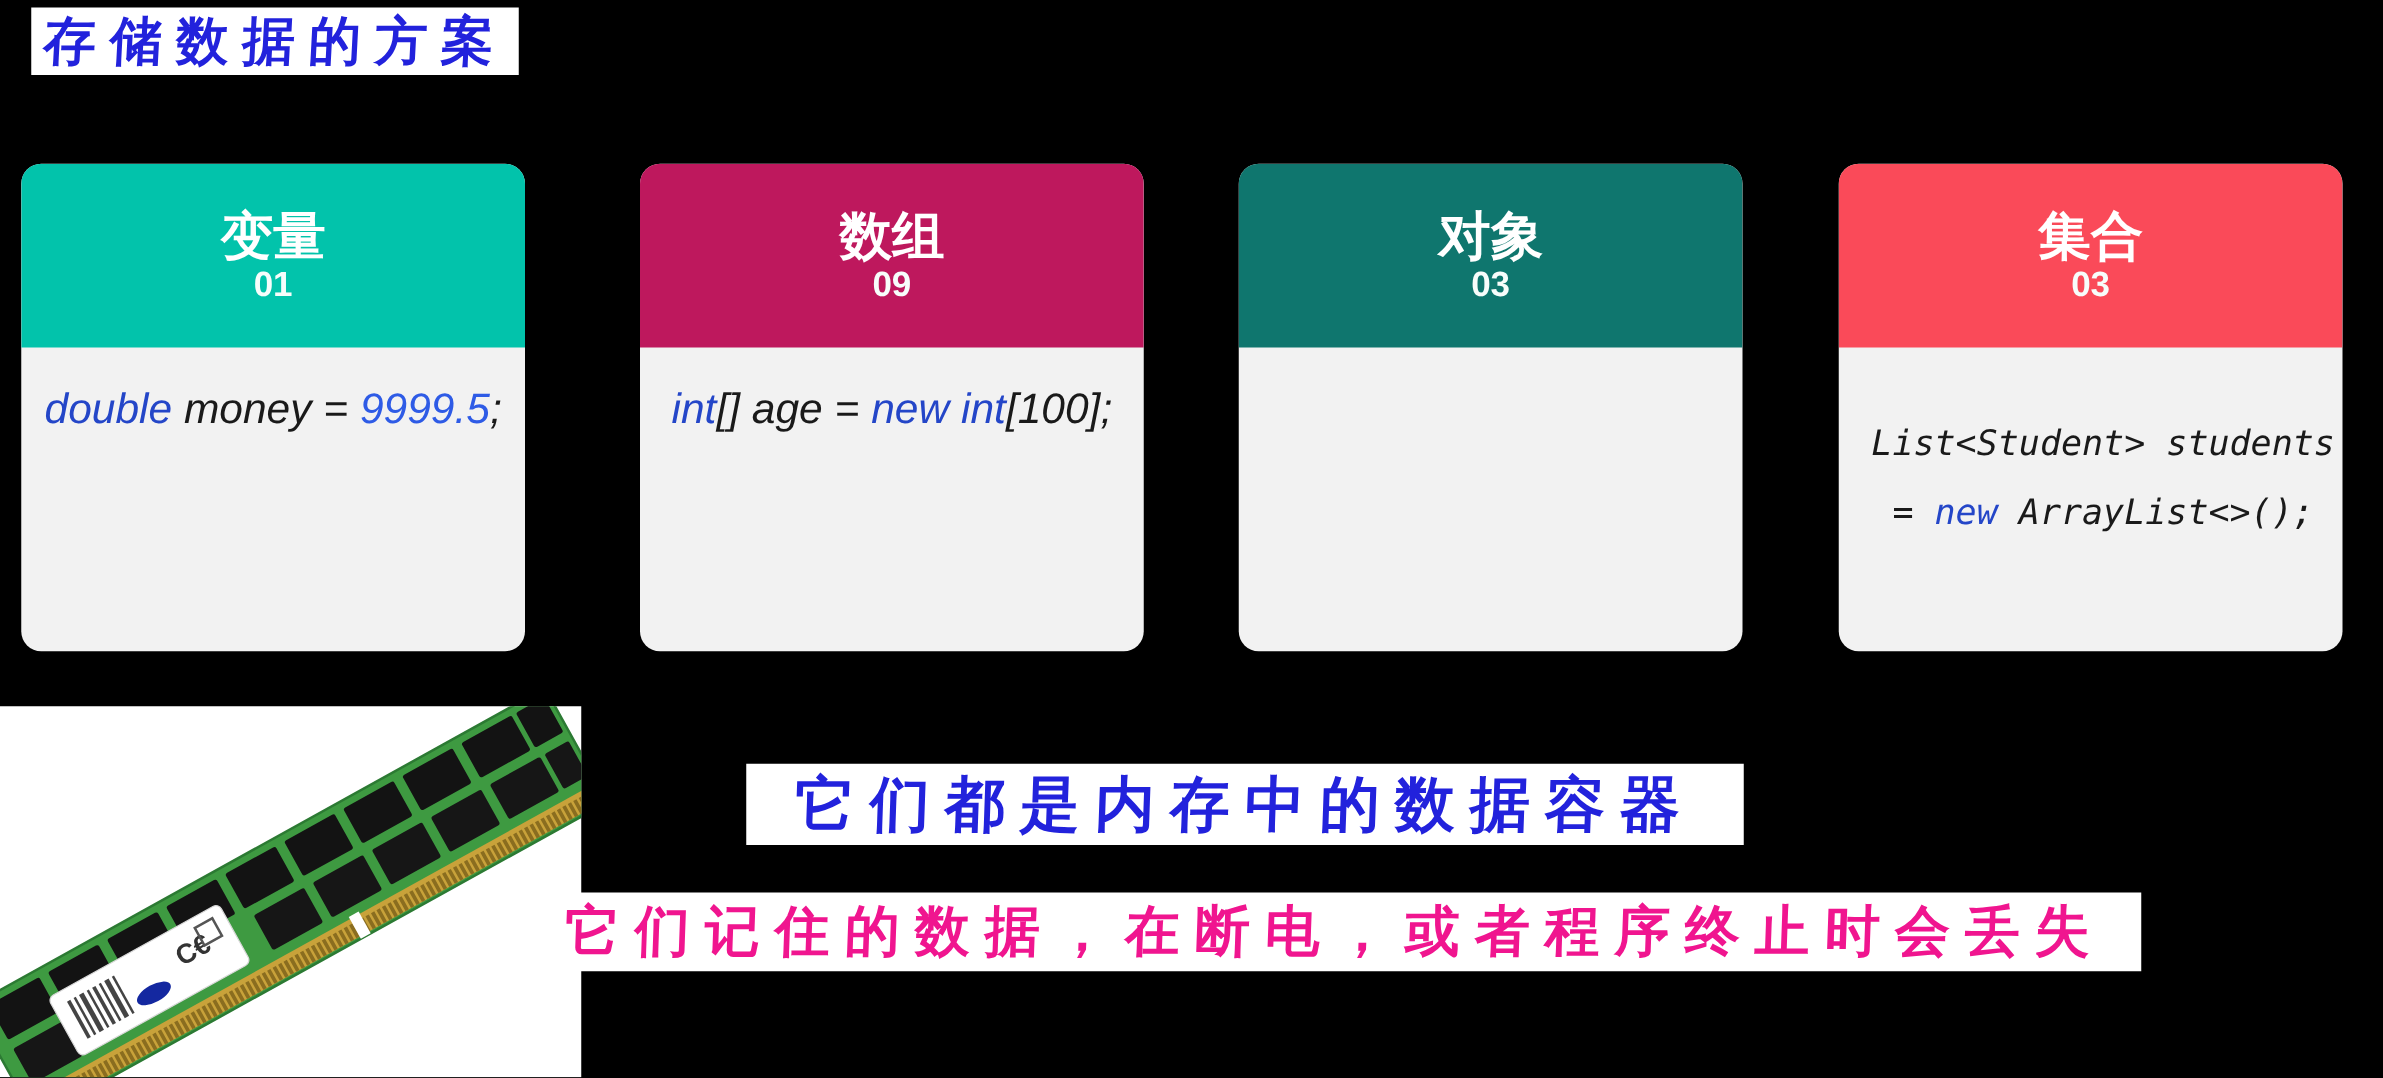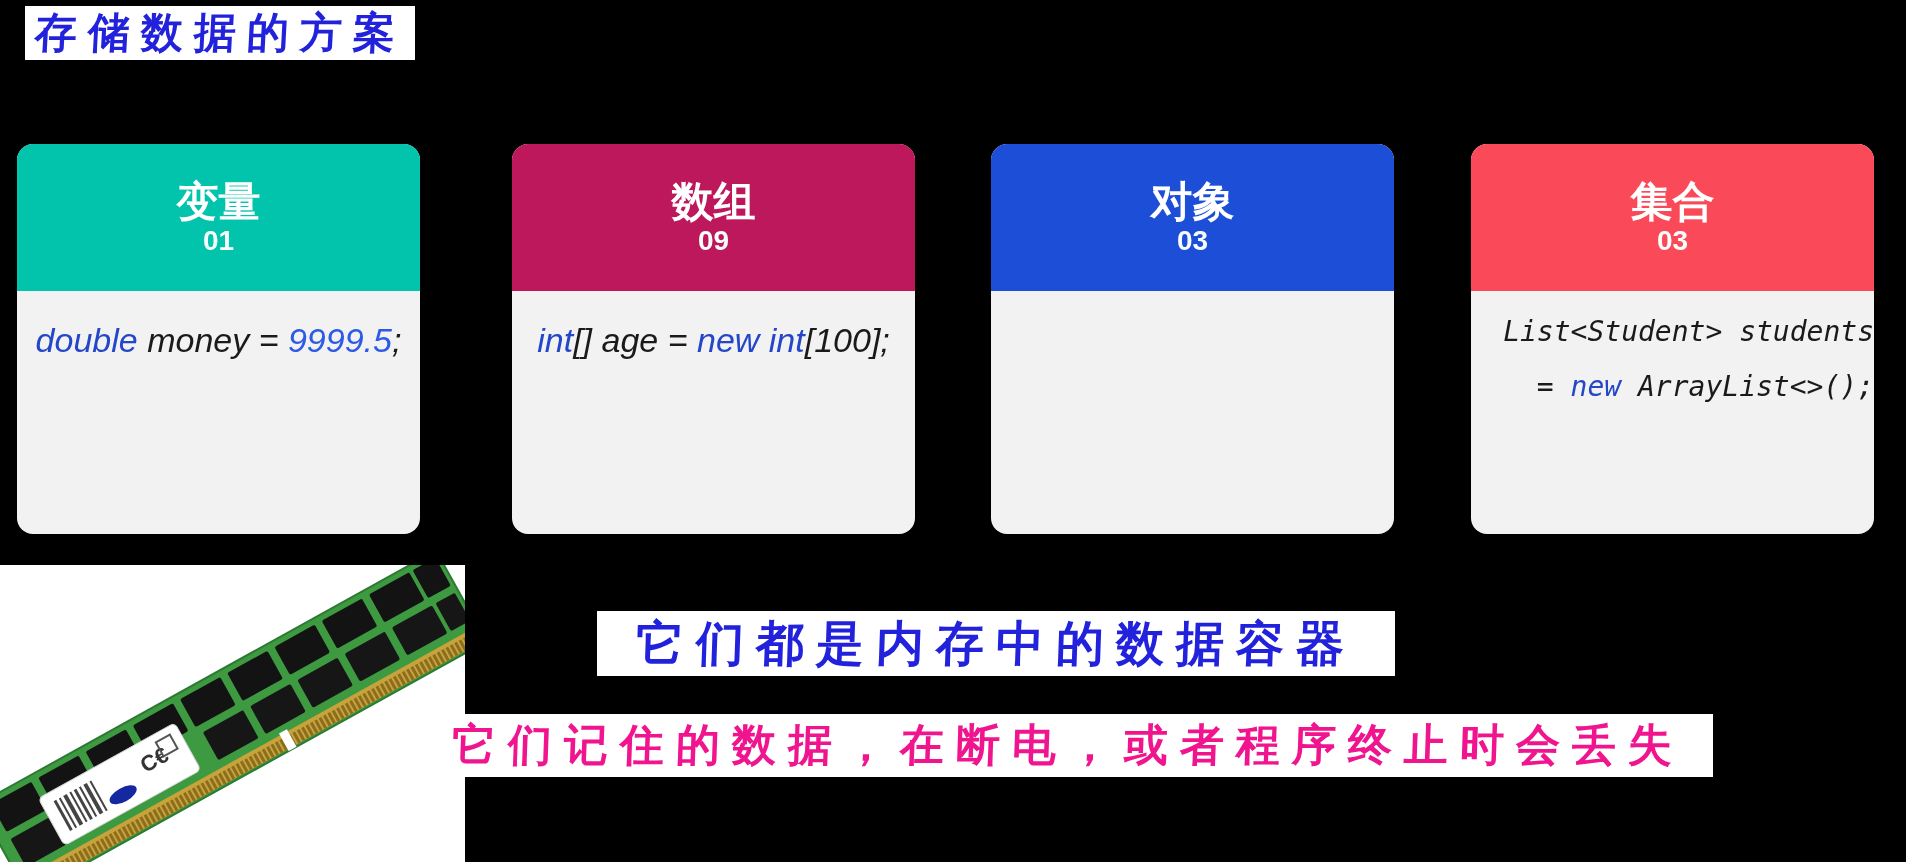--- a/index.html
+++ b/index.html
@@ -11,36 +11,36 @@
   .title-box{
     position:absolute;left:25px;top:6px;width:390px;height:54px;
     background:#ffffff;display:flex;align-items:center;justify-content:center;
   }
   .title-box span{
     color:#2222DC;font-size:42px;font-weight:bold;letter-spacing:11px;line-height:1;
     transform:skewX(-3deg);white-space:nowrap;
   }
   
   .card{
-    position:absolute;top:144px;width:403px;height:390px;border-radius:16px;
+    position:absolute;top:131px;width:403px;height:390px;border-radius:16px;
     overflow:hidden;background:#F2F2F2;
   }
   .card-0{left:17px;} .card-1{left:512px;} .card-2{left:991px;} .card-3{left:1471px;}
   .card-header{
     height:147px;display:flex;flex-direction:column;align-items:center;justify-content:center;
     color:#fff;
   }
   .card-title{font-size:42px;font-weight:bold;line-height:1.15;}
   .card-number{font-size:28px;font-weight:bold;line-height:1.1;color:#F7FDFB;}
   .card-body{
     padding-top:30px;text-align:center;font-size:34px;color:#1A1A1A;
   }
   .card-3 .card-body{
     font-family:"DejaVu Sans Mono","Liberation Mono",monospace;
-    font-size:28px;text-align:right;padding:24px 0 0 20px;
+    font-size:28px;text-align:center;padding:24px 0 0 20px;margin-top:36px;
   }
   .code-line{white-space:nowrap;font-style:italic;}
   .card-3 .code-line{margin-bottom:22px;}
   .seg-kw{color:#2446C8;}
   .seg-num{color:#2E5BE6;}
   .seg-pl{color:#1A1A1A;}
   
   .ram-photo{
     position:absolute;left:0;top:565px;width:465px;height:297px;background:#ffffff;
   }
@@ -78,21 +78,21 @@
     <div class="card-header" style="background: #be185d;">
       <div class="card-title">数组</div>
       <div class="card-number">09</div>
     </div>
     <div class="card-body">
         <div class="code-line"><span class="seg-kw">int</span><span class="seg-pl">[] age = </span><span class="seg-kw">new int</span><span class="seg-pl">[100];</span></div>
       </div>
   </div>
 
   <div class="card card-2">
-    <div class="card-header" style="background: #1d4ed8;">
+    <div class="card-header" style="background: #0f766e;">
       <div class="card-title">对象</div>
       <div class="card-number">03</div>
     </div>
   </div>
 
   <div class="card card-3">
     <div class="card-header" style="background: rgb(250, 74, 89);">
       <div class="card-title">集合</div>
       <div class="card-number">03</div>
     </div>

